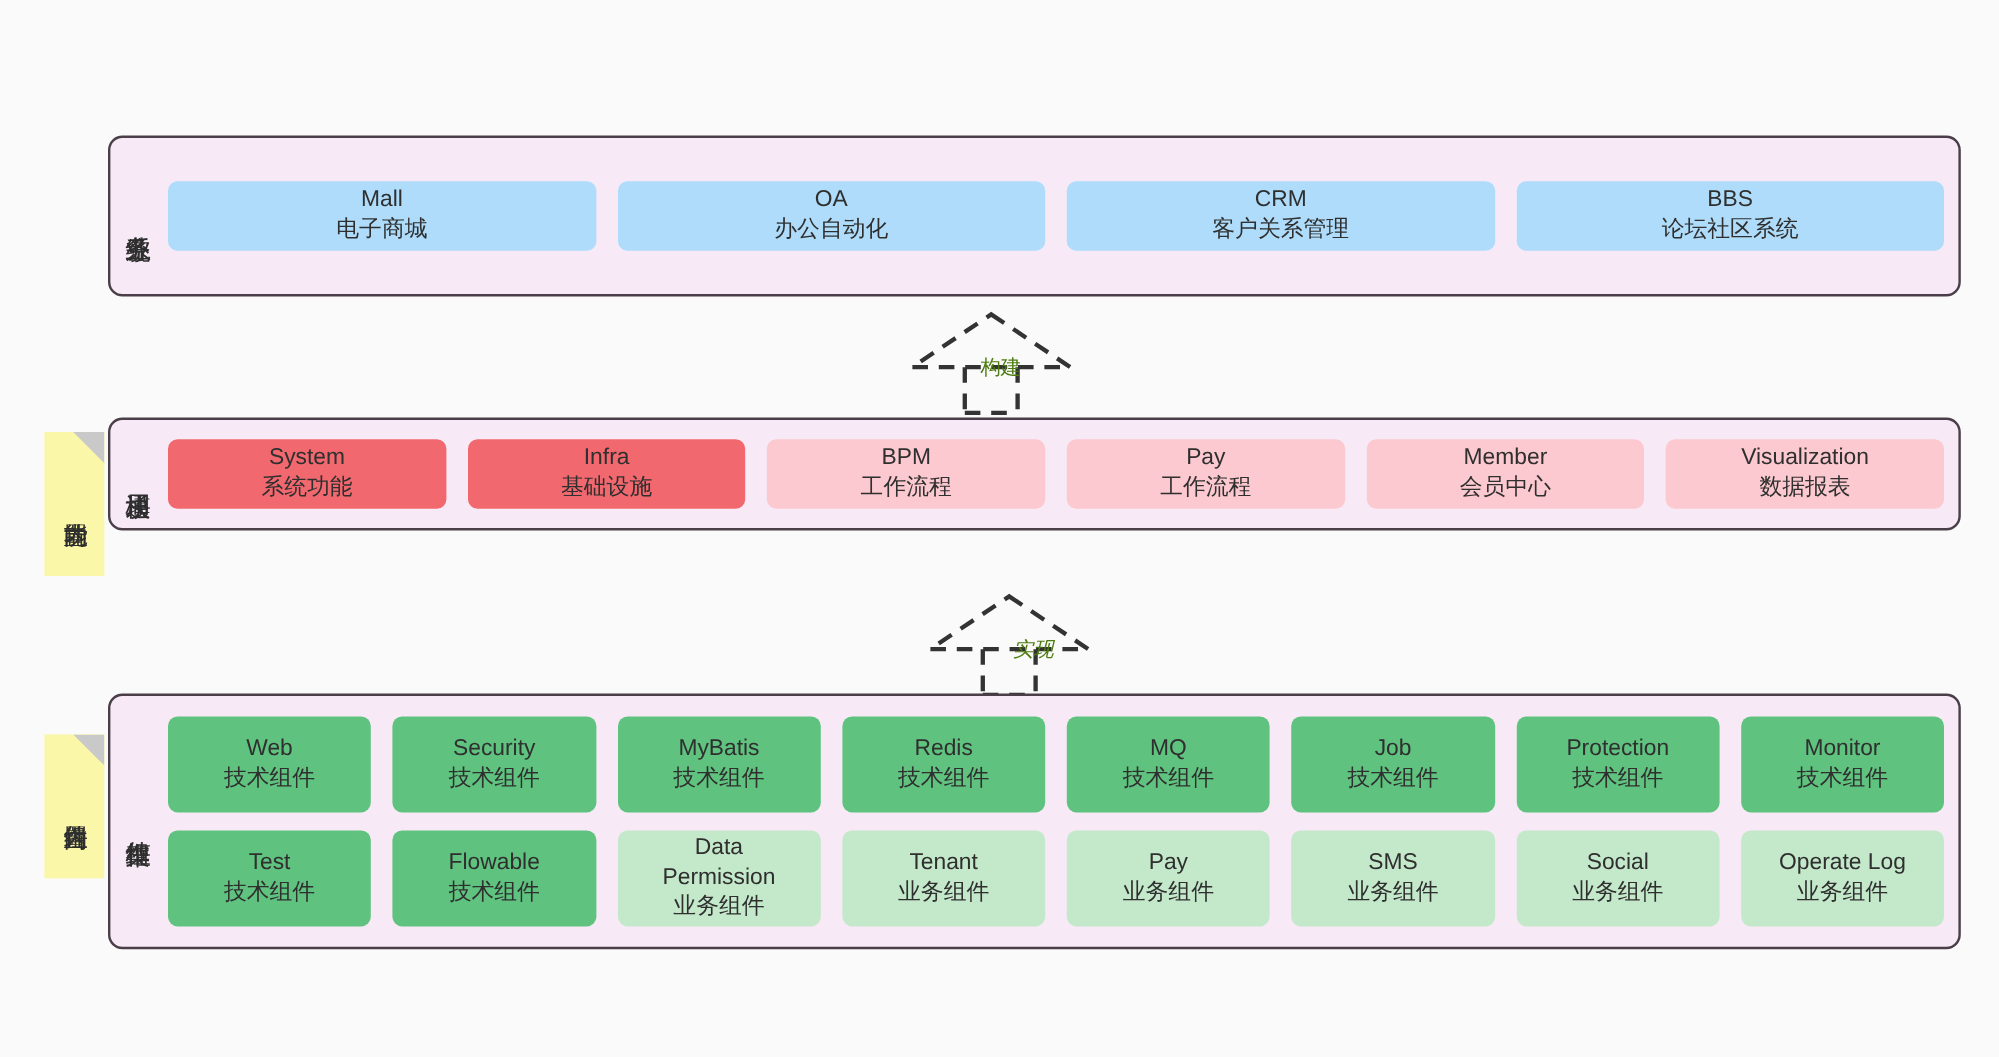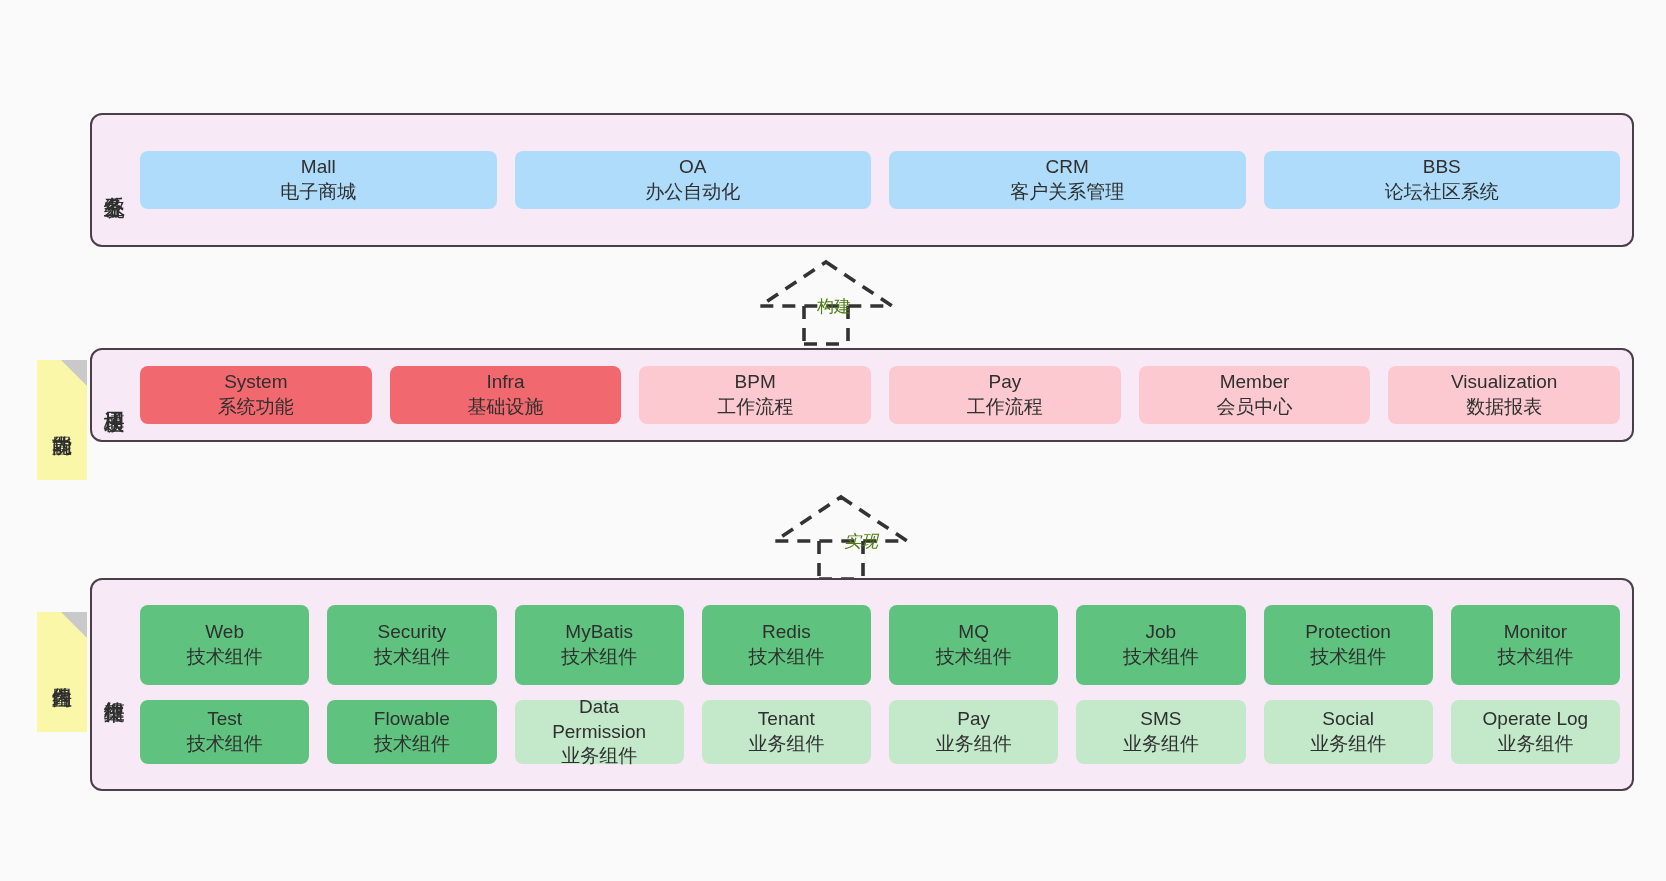--- a/index.html
+++ b/index.html
@@ -245,21 +245,21 @@
         <div class="cell c-green">
           <span class="ln">Protection</span>
           <span class="ln">技术组件</span>
         </div>
         <div class="cell c-green">
           <span class="ln">Monitor</span>
           <span class="ln">技术组件</span>
         </div>
       </div>
 
-      <div class="row" style="height:64px;">
+      <div class="row" style="height:80px;">
         <div class="cell c-green">
           <span class="ln">Test</span>
           <span class="ln">技术组件</span>
         </div>
         <div class="cell c-green">
           <span class="ln">Flowable</span>
           <span class="ln">技术组件</span>
         </div>
         <div class="cell c-lightgreen">
           <span class="ln" style="max-width:96px;">Data Permission</span>

